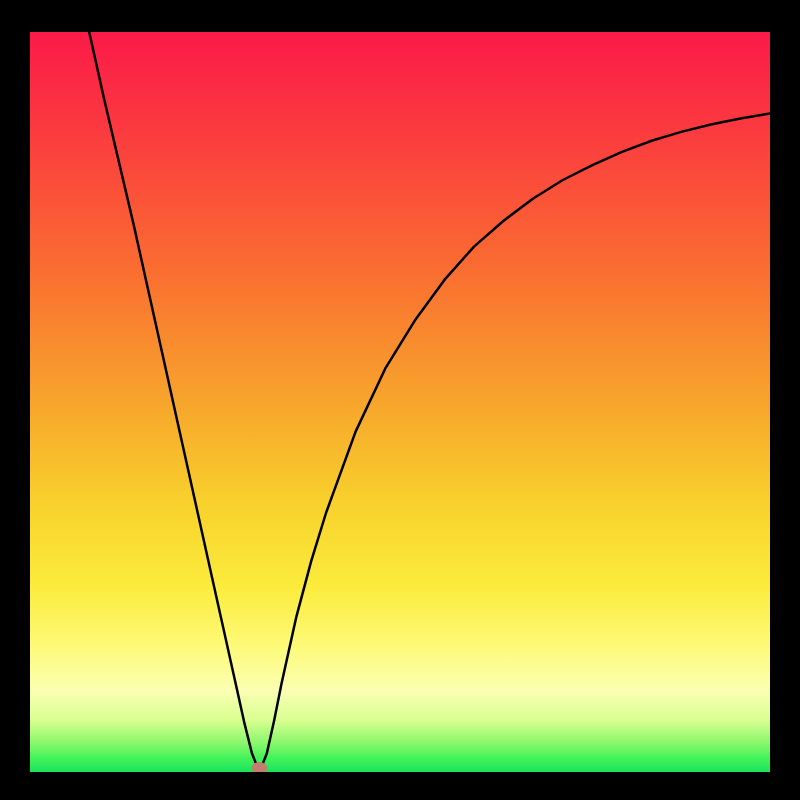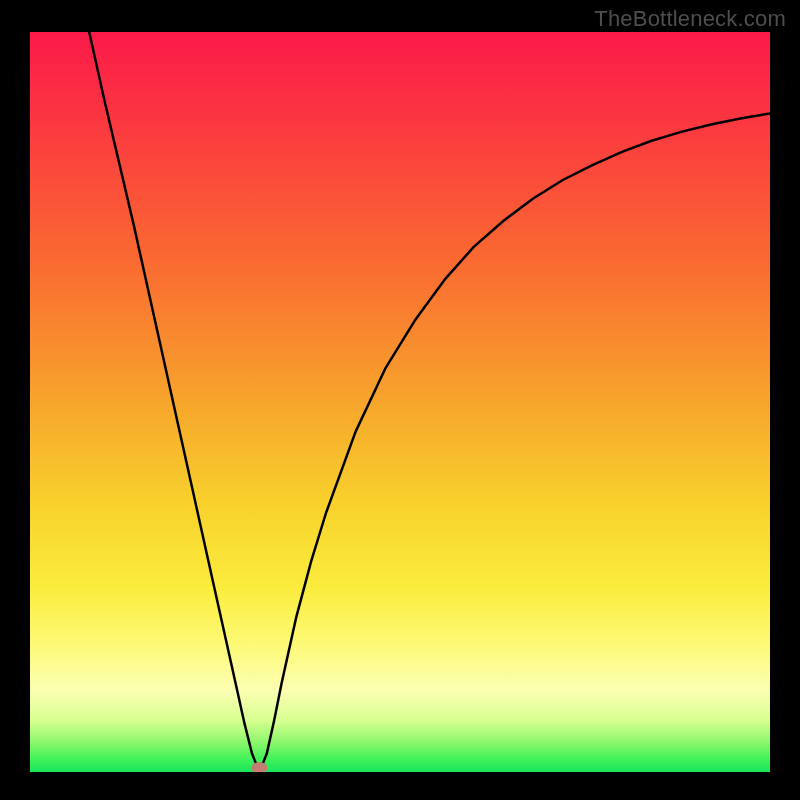--- a/index.html
+++ b/index.html
@@ -53,21 +53,20 @@
     position: absolute;
     left: 0; top: 0;
     width: 740px;
     height: 740px;
   }
 </style>
 </head>
 <body>
 <div class="container">
 
-  <div class="watermark">TheBottleneck.com</div>
 
   <div class="plot-outer">
     <div class="plot-area">
       <div class="gradient-bg"></div>
       <svg class="curve-svg" viewBox="0 0 740 740">
         <path id="curve-path" fill="none" stroke="#000000" stroke-width="2.5" stroke-linejoin="round" stroke-linecap="round" d="M59.20 0.00 L74.00 66.60 L88.80 129.50 L103.60 192.40 L118.40 259.00 L133.20 325.60 L148.00 392.20 L162.80 458.80 L177.60 525.40 L192.40 592.00 L207.20 658.60 L214.60 691.90 L222.00 721.50 L229.40 740.00 L236.80 721.50 L244.20 688.20 L251.60 651.20 L266.40 584.60 L281.20 529.10 L296.00 481.00 L325.60 399.60 L355.20 336.70 L384.80 288.60 L414.40 247.90 L444.00 214.60 L473.60 188.70 L503.20 166.50 L532.80 148.00 L562.40 133.20 L592.00 119.88 L621.60 108.78 L651.20 99.90 L680.80 92.50 L710.40 86.58 L740.00 81.40"></path>
         <ellipse id="min-marker" rx="8" ry="6" fill="#c47d71" cx="229.40" cy="736.00"></ellipse>
       </svg>
     </div>
   </div>

